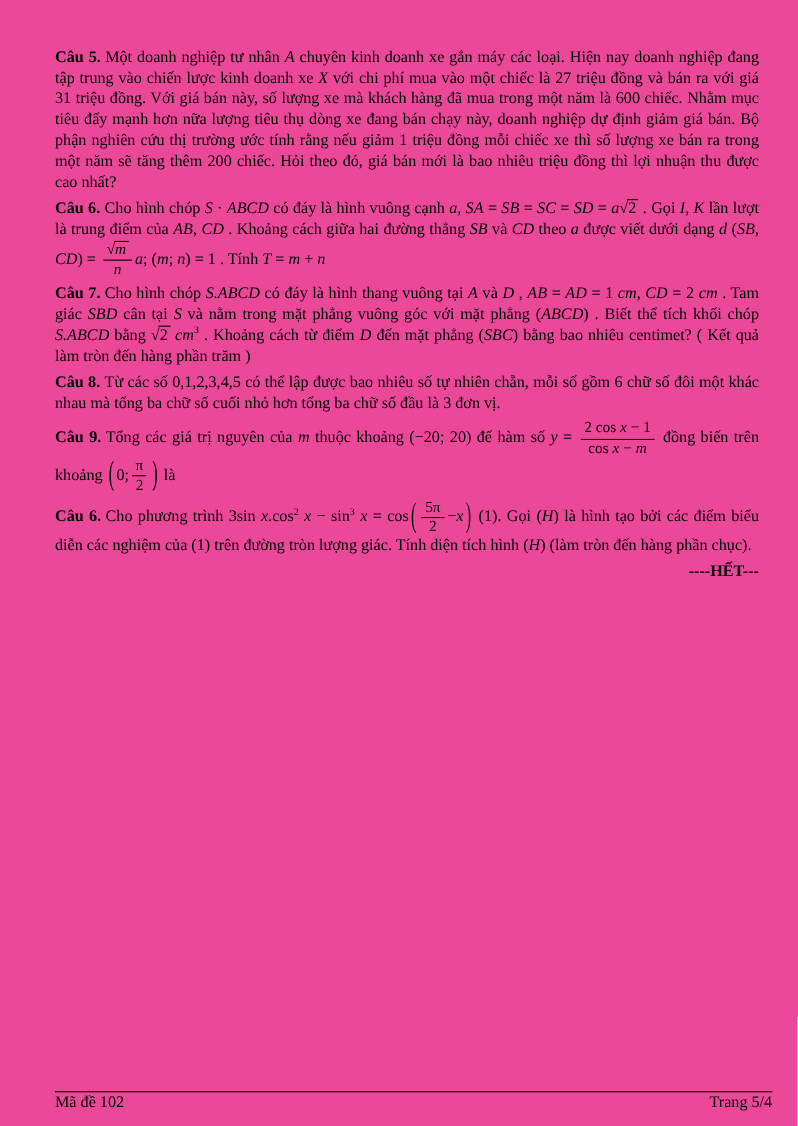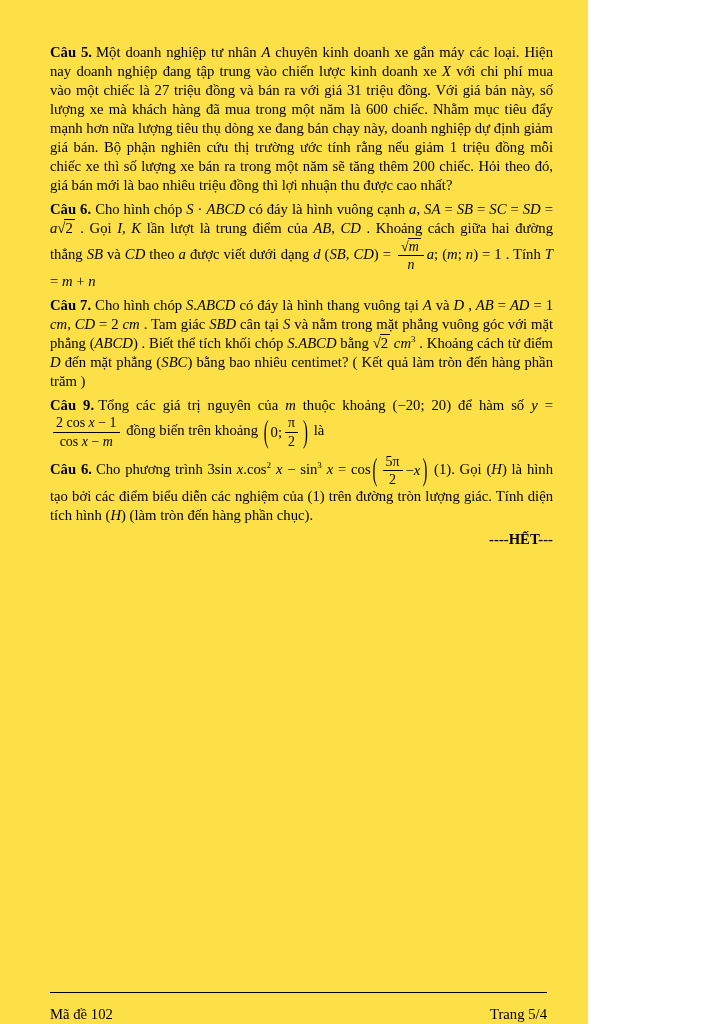--- a/index.html
+++ b/index.html
@@ -2,23 +2,23 @@
 <html><head>
 <meta charset="utf-8">
 <style>
   html, body {
     margin: 0;
     padding: 0;
     background: #ffffff;
   }
   .page {
     position: relative;
-    width: 588px;
+    width: 725px;
     height: 1024px;
-    background: #fde047;
+    background: #ec4899;
     color: #000000;
     font-family: "Liberation Serif", "DejaVu Serif", serif;
     font-size: 14.7px;
     line-height: 19px;
     overflow: hidden;
   }
   .content {
     padding: 43px 35px 0 50px;
     text-align: justify;
   }
@@ -88,43 +88,44 @@
     white-space: nowrap;
   }
   .end-marker {
     text-align: right;
     font-weight: bold;
     margin-top: 5px;
   }
   .footer {
     position: absolute;
     left: 50px;
-    right: 41px;
+    right: 23px;
     top: 992px;
     border-top: 1.5px solid #000;
     display: flex;
     justify-content: space-between;
-    padding-top: 12px;
+    padding-top: 0;
   }
 </style>
 </head>
 <body>
 
 <div class="page">
   <div class="content">
 
     <p class="question"><b class="qlabel">Câu 5.</b><span class="qbody">Một doanh nghiệp tư nhân <i>A</i> chuyên kinh doanh xe gắn máy các loại. Hiện nay doanh nghiệp đang tập trung vào chiến lược kinh doanh xe <i>X</i> với chi phí mua vào một chiếc là 27 triệu đồng và bán ra với giá 31 triệu đồng. Với giá bán này, số lượng xe mà khách hàng đã mua trong một năm là 600 chiếc. Nhằm mục tiêu đẩy mạnh hơn nữa lượng tiêu thụ dòng xe đang bán chạy này, doanh nghiệp dự định giảm giá bán. Bộ phận nghiên cứu thị trường ước tính rằng nếu giảm 1 triệu đồng mỗi chiếc xe thì số lượng xe bán ra trong một năm sẽ tăng thêm 200 chiếc. Hỏi theo đó, giá bán mới là bao nhiêu triệu đồng thì lợi nhuận thu được cao nhất?</span></p>
 
     <p class="question"><b class="qlabel">Câu 6.</b><span class="qbody">Cho hình chóp <i>S</i> · <i>ABCD</i> có đáy là hình vuông cạnh <i>a</i>, <i>SA</i> = <i>SB</i> = <i>SC</i> = <i>SD</i> = <i>a</i><span class="sqrt"><span class="rad">√</span><span class="vin">2</span></span> . Gọi <i>I</i>, <i>K</i> lần lượt là trung điểm của <i>AB</i>, <i>CD</i> . Khoảng cách giữa hai đường thẳng <i>SB</i> và <i>CD</i> theo <i>a</i> được viết dưới dạng <i>d</i> (<i>SB</i>, <i>CD</i>) = <span class="frac">
             <span class="num"><span class="sqrt"><span class="rad">√</span><span class="vin"><i>m</i></span></span></span>
             <span class="den"><i>n</i></span>
           </span><i>a</i>; (<i>m</i>; <i>n</i>) = 1 . Tính <i>T</i> = <i>m</i> + <i>n</i></span></p>
 
     <p class="question"><b class="qlabel">Câu 7.</b><span class="qbody">Cho hình chóp <i>S.ABCD</i> có đáy là hình thang vuông tại <i>A</i> và <i>D</i> , <i>AB</i> = <i>AD</i> = 1 <i>cm</i>, <i>CD</i> = 2 <i>cm</i> . Tam giác <i>SBD</i> cân tại <i>S</i> và nằm trong mặt phẳng vuông góc với mặt phẳng (<i>ABCD</i>) . Biết thể tích khối chóp <i>S.ABCD</i> bằng <span class="sqrt"><span class="rad">√</span><span class="vin">2</span></span> <i>cm</i><sup>3</sup> . Khoảng cách từ điểm <i>D</i> đến mặt phẳng (<i>SBC</i>) bằng bao nhiêu centimet? ( Kết quả làm tròn đến hàng phần trăm )</span></p>
 
+    <p class="question"><b class="qlabel">Câu 8.</b><span class="qbody">Từ các số 0,1,2,3,4,5 có thể lập được bao nhiêu số tự nhiên chẵn, mỗi số gồm 6 chữ số đôi một khác nhau mà tổng ba chữ số cuối nhỏ hơn tổng ba chữ số đầu là 3 đơn vị.</span></p>
 
     <p class="question"><b class="qlabel">Câu 9.</b><span class="qbody">Tổng các giá trị nguyên của <i>m</i> thuộc khoảng (−20; 20) để hàm số <i>y</i> = <span class="frac">
             <span class="num">2 cos <i>x</i> − 1</span>
             <span class="den">cos <i>x</i> − <i>m</i></span>
           </span> đồng biến trên khoảng <span class="bigp">
             <span class="pl">(</span>
             <span class="pc">0; <span class="frac">
                 <span class="num">π</span>
                 <span class="den">2</span>
               </span></span>

